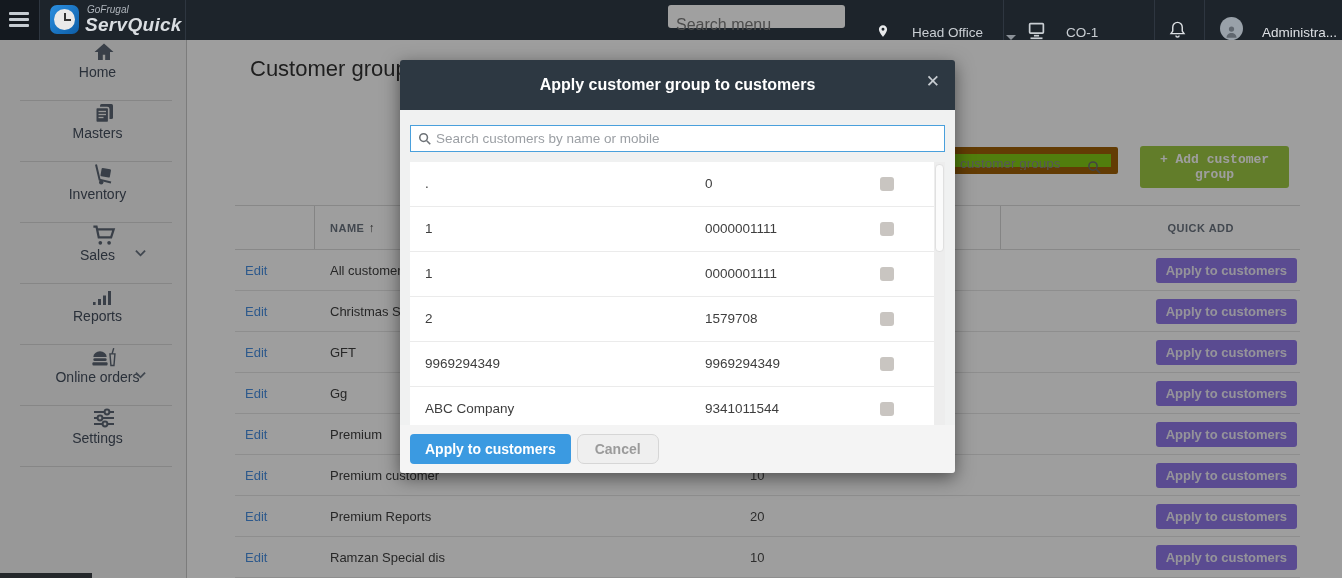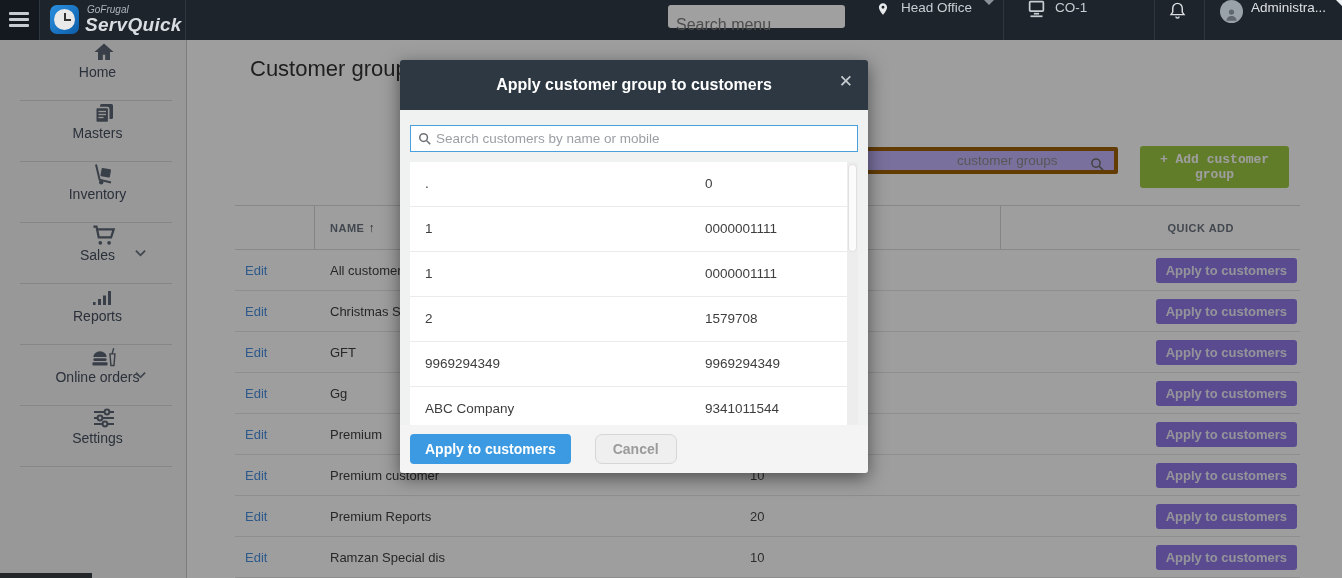--- a/index.html
+++ b/index.html
@@ -16,41 +16,41 @@
   .logo-icon .face { position:absolute; left:4px; top:4px; width:21px; height:21px; border-radius:50%; background:#e9e9e9; }
   .logo-icon .h1 { position:absolute; left:14px; top:8px; width:2px; height:8px; background:#333; }
   .logo-icon .h2 { position:absolute; left:14px; top:14px; width:7px; height:2px; background:#333; }
   .brand { margin-left:6px; font-style:italic; line-height:1; }
   .brand .b-top { font-size:10px; color:#aeb4bb; margin-left:2px; }
   .brand .b-bottom { font-size:19px; font-weight:bold; color:#d9dde1; letter-spacing:.3px; }
   .nb-search { position:absolute; left:668px; top:5px; width:177px; height:23px; background:#a0a0a0; border-radius:3px; display:flex; align-items:center; padding:0 8px; }
   .nb-search input { flex:1; background:transparent; border:none; outline:none; font-size:16px; color:#0c4a6e; font-family:inherit;margin-top:16px; }
   .nb-search input::placeholder { color:#4c4c4c; opacity:1; }
   .nb-search svg { width:14px; height:14px; color:#4c4c4c; }
-  .nb-group { position:absolute; top:0; height:40px; display:flex; align-items:flex-start; color:#c9ced3; font-size:13.5px; }
+  .nb-group { position:absolute; top:0; height:40px; display:flex; align-items:flex-end; color:#c9ced3; font-size:13.5px;gap:11px; }
   .g-loc { left:876px; } .g-term { left:1026px; } .g-bell { left:1168px; } .g-user { left:1220px; }
   .caret { width:0; height:0; border-left:5px solid transparent; border-right:5px solid transparent; border-top:5px solid #8b9198; margin-left:12px; }
   .caret.big { border-top-color:#eef1f3; border-left-width:6px; border-right-width:6px; border-top-width:6px; margin-left:10px; }
   .avatar { width:23px; height:23px; border-radius:50%; background:#99a1a9; display:flex; align-items:flex-end; justify-content:center; overflow:hidden; }
   .avatar svg { width:15px; height:17px; color:#60676f; }
 
   
   .sidebar { position:absolute; left:0; top:40px; width:187px; bottom:0; background:#f5f5f5; border-right:1px solid #c9c9c9; z-index:1; }
   .sb-item { position:relative; height:61px; cursor:pointer; }
   .sb-row { display:flex; align-items:center; height:60px;flex-direction:column; }
   .sb-icon { width:24px; height:24px; margin-left:21px; color:#5d6774; flex:none; }
   .sb-icon svg { width:100%; height:100%; }
   .sb-label { margin-left:9px; font-size:14px; color:#454f5e; }
   .sb-chev { position:absolute; right:40px; top:26px; width:11px; height:8px; color:#6a7482; }
   .sb-sep { position:absolute; bottom:0; left:20px; right:14px; height:1px; background:#d8d8d8; }
 
   
   .main { position:absolute; left:187px; top:40px; right:0; bottom:0; background:#ffffff; z-index:1; }
   .page-title { position:absolute; left:63px; top:16px; font-size:22px; color:#333; }
-  .grp-search { position:absolute; left:673px; top:107px; width:258px; height:27px; border:4px solid #a16207; border-radius:2px; background:#c4b5fd; }
+  .grp-search { position:absolute; left:673px; top:107px; width:258px; height:27px; border:7px solid #a16207; border-radius:2px; background:#84cc16; }
   .grp-search input { width:100%; height:100%; border:none; outline:none; background:transparent; font-size:13.5px; color:#555; padding-left:93px; font-family:inherit; }
   .grp-search input::placeholder { color:#8c8c8c; opacity:1; }
   .grp-search svg { position:absolute; right:9px; top:6px; width:15px; height:15px; color:#6d6d6d; }
   .add-btn { position:absolute; left:953px; top:106px; width:149px; height:42px; background:#9fca45; border:none; border-radius:3px; color:#fff; font-weight:bold; font-size:13px; cursor:pointer; font-family:Liberation Mono, monospace; }
 
   .cg-table { position:absolute; left:48px; top:165px; width:1065px; }
   .t-head { display:flex; height:45px; align-items:center; border-top:1px solid #dcdcdc; border-bottom:1px solid #dcdcdc; font-size:11px; font-weight:bold; color:#6b7480; letter-spacing:.5px; }
   .t-row { display:flex; height:41px; align-items:center; border-bottom:1px solid #e6e6e6; font-size:13px; color:#3f3f3f; }
   .c-edit { width:80px; padding-left:10px; flex:none; }
   .t-head .c-edit { height:100%; border-right:1px solid #d5d5d5; }
@@ -60,39 +60,39 @@
   .c-disc { width:250px; flex:none; color:#4a4a4a; }
   .c-quick { flex:1; text-align:right; padding-right:3px; height:100%; display:flex; align-items:center; justify-content:flex-end; }
   .t-head .c-quick { border-left:1px solid #d5d5d5; padding-right:66px; }
   .edit-link { color:#4a90e2; text-decoration:none; cursor:pointer; }
   .apply-mini { background:#9179ea; color:#f0eef8; border:none; border-radius:3px; font-size:13px; font-weight:bold; padding:5px 10px; cursor:pointer; font-family:inherit; }
 
   .bottom-strip { position:absolute; left:0; bottom:0; width:92px; height:5px; background:#3a3f44; z-index:5; }
 
   
   .overlay { position:absolute; left:0; top:40px; right:0; bottom:0; background:rgba(0,0,0,.38); z-index:40; }
-  .modal { position:absolute; left:400px; top:60px; width:468px; z-index:60; border-radius:3px; box-shadow:0 5px 18px rgba(0,0,0,.5); }
+  .modal { position:absolute; left:400px; top:60px; width:555px; z-index:60; border-radius:3px; box-shadow:0 5px 18px rgba(0,0,0,.5); }
   .m-header { height:50px; background:#2d3842; border-radius:3px 3px 0 0; display:flex; align-items:center; justify-content:center; position:relative; }
   .m-title { color:#fff; font-size:16px; font-weight:bold; }
   .m-close { position:absolute; right:15px; top:13px; color:#c7ccd1; font-size:17px; cursor:pointer; line-height:1; }
   .m-body { background:#f0f1f1; padding:15px 10px 0 10px; }
   .m-search { height:27px; border:1px solid #4aa0dc; background:#fff; display:flex; align-items:center; padding:0 7px; }
   .m-search svg { width:14px; height:14px; color:#6d7277; flex:none; }
   .m-search input { flex:1; border:none; outline:none; background:transparent; font-size:13.5px; color:#555; margin-left:4px; font-family:inherit; }
   .m-search input::placeholder { color:#9b9fa4; opacity:1; }
   .m-list { margin-top:10px; height:263px; background:#fff; position:relative; overflow:hidden; }
   .m-row { height:45px; border-bottom:1px solid #ebebeb; position:relative; font-size:13.5px; color:#3e3e3e; }
   .m-name { position:absolute; left:15px; top:14px; }
   .m-mobile { position:absolute; left:295px; top:14px; }
   .m-check { position:absolute; left:470px; top:15px; width:14px; height:14px; background:#c9c5c1; border-radius:3px; cursor:pointer; }
   .m-scroll { position:absolute; right:0; top:0; bottom:0; width:11px; background:#ededed; }
   .m-thumb { position:absolute; right:1px; top:2px; width:9px; height:88px; background:#fbfbfb; border:1px solid #e0e0e0; border-radius:4px; }
   .m-footer { background:#f4f4f4; padding:9px 10px 10px 10px; height:48px; border-radius:0 0 3px 3px; display:flex; align-items:center; }
   .m-apply { background:#3b9ae1; color:#fff; border:none; border-radius:4px; font-size:14px; font-weight:bold; padding:7px 15px; cursor:pointer; font-family:inherit; }
-  .m-cancel { background:#efefef; color:#9b9b9b; border:1px solid #d6d6d6; border-radius:7px; font-size:14px; font-weight:bold; padding:6px 17px; margin-left:24px; cursor:pointer; font-family:inherit; }
+  .m-cancel { background:#efefef; color:#9b9b9b; border:1px solid #d6d6d6; border-radius:7px; font-size:14px; font-weight:bold; padding:6px 17px; margin-left:6px; cursor:pointer; font-family:inherit; }
 </style>
 </head>
 <body>
 
 <div class="navbar">
   <div class="nb-dark"></div>
   <div class="hamburger">
       <div></div>
       <div></div>
       <div></div>

